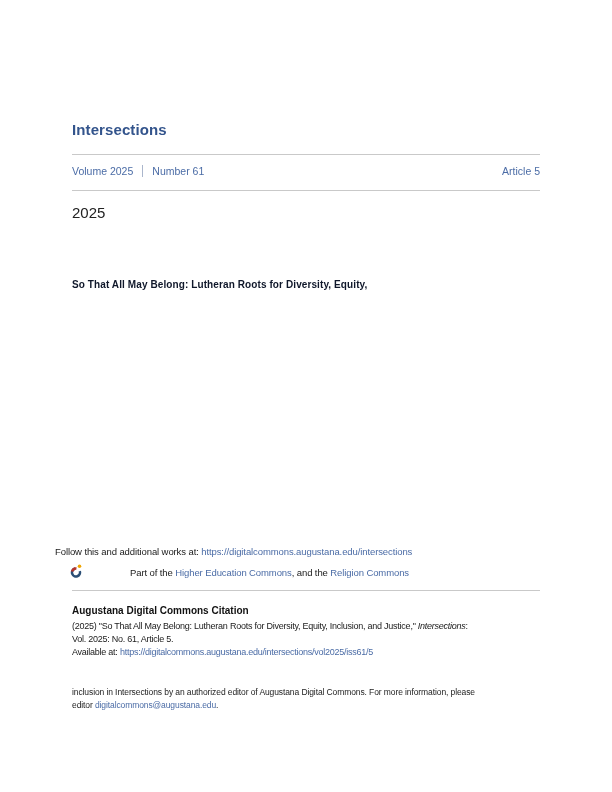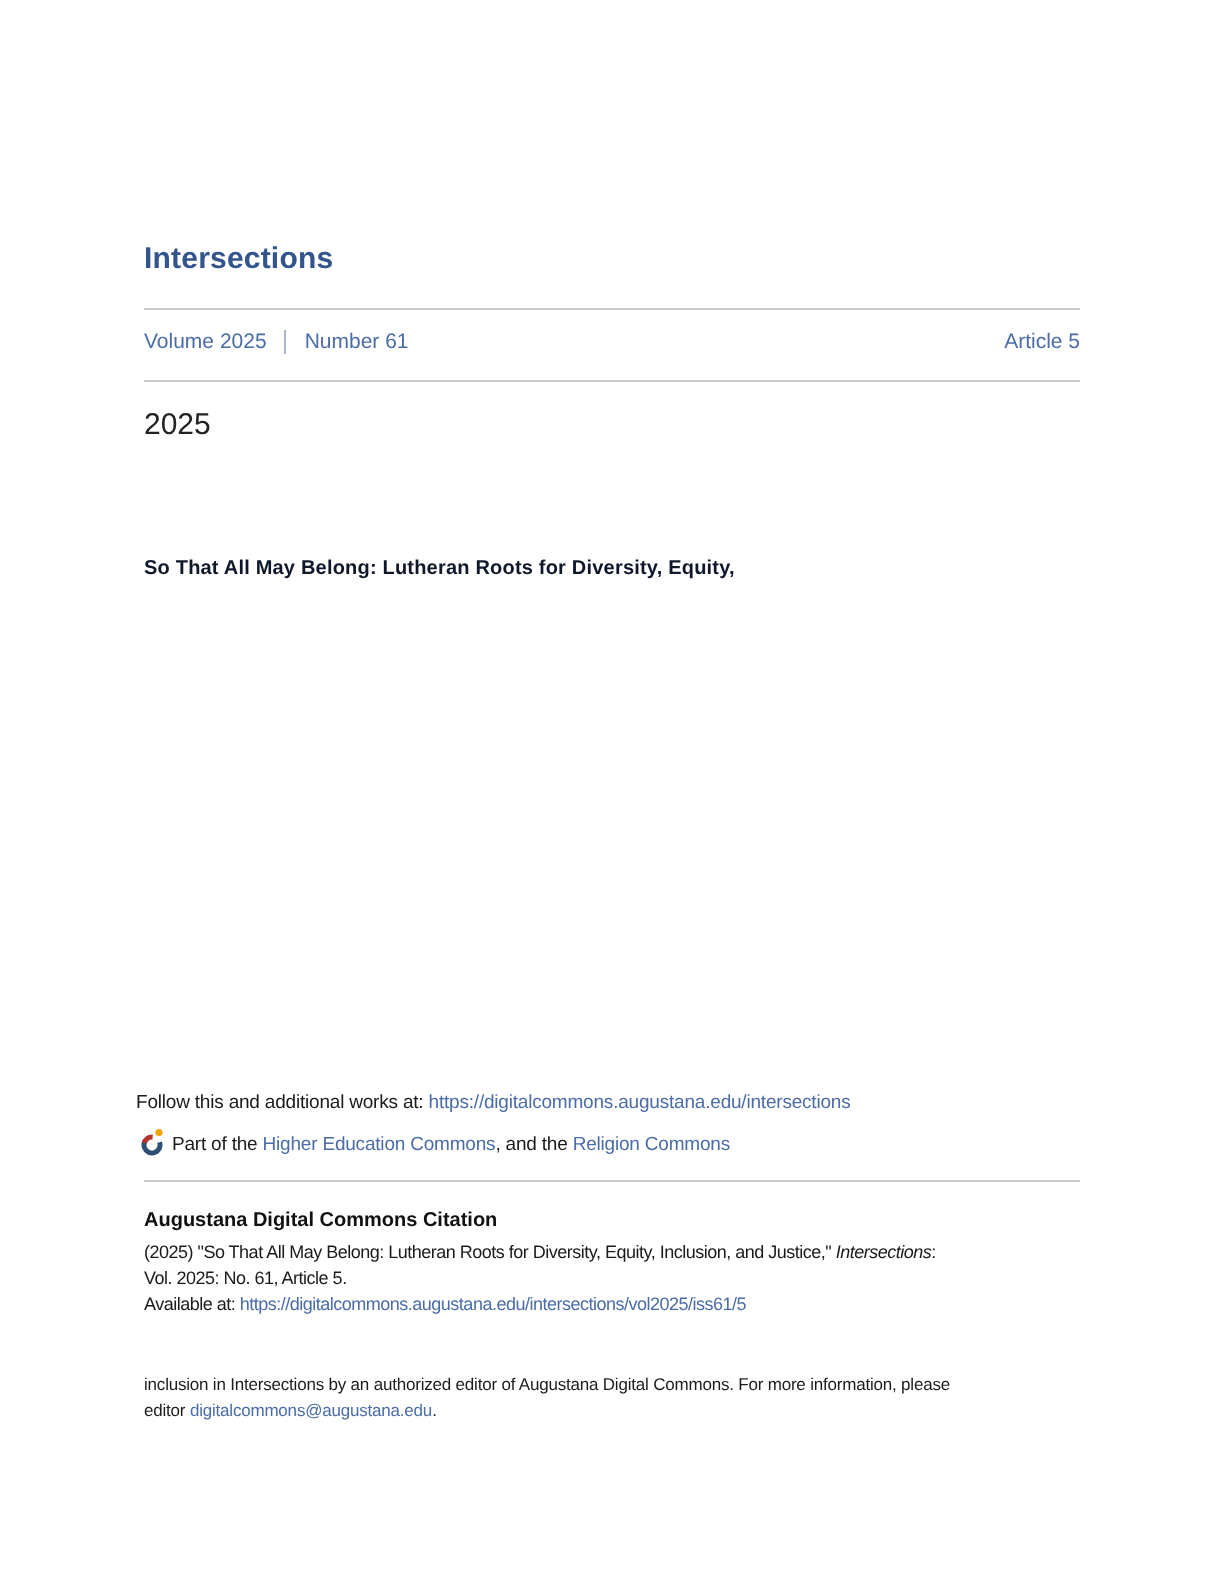--- a/index.html
+++ b/index.html
@@ -58,31 +58,31 @@
     left: 72px; top: 228px; width: 520px;
     font-size: 10px;
     font-weight: 700;
     color: #0f172a;
     line-height: 26px;
     letter-spacing: 0.1px;
     margin-top: 44px;
   }
 
   .follow-line {
-    left: 68px; top: 546px; width: 446px;
+    left: 55px; top: 546px; width: 446px;
     font-size: 9.5px;
     letter-spacing: -0.1px;
     white-space: nowrap;
   }
   .partof-line {
     left: 70px; top: 564px; width: 540px;
     font-size: 9.5px;
     letter-spacing: -0.1px;
     white-space: nowrap;
-    display: flex; align-items: center;
+    display: flex; align-items: center; gap: 44px;
   }
   .commons-icon { margin-right: 4px; display: inline-block; }
 
   .citation-heading {
     left: 72px; top: 605px;
     font-size: 10px;
     font-weight: 700;
     color: #111111;
   }
   .citation-body {

